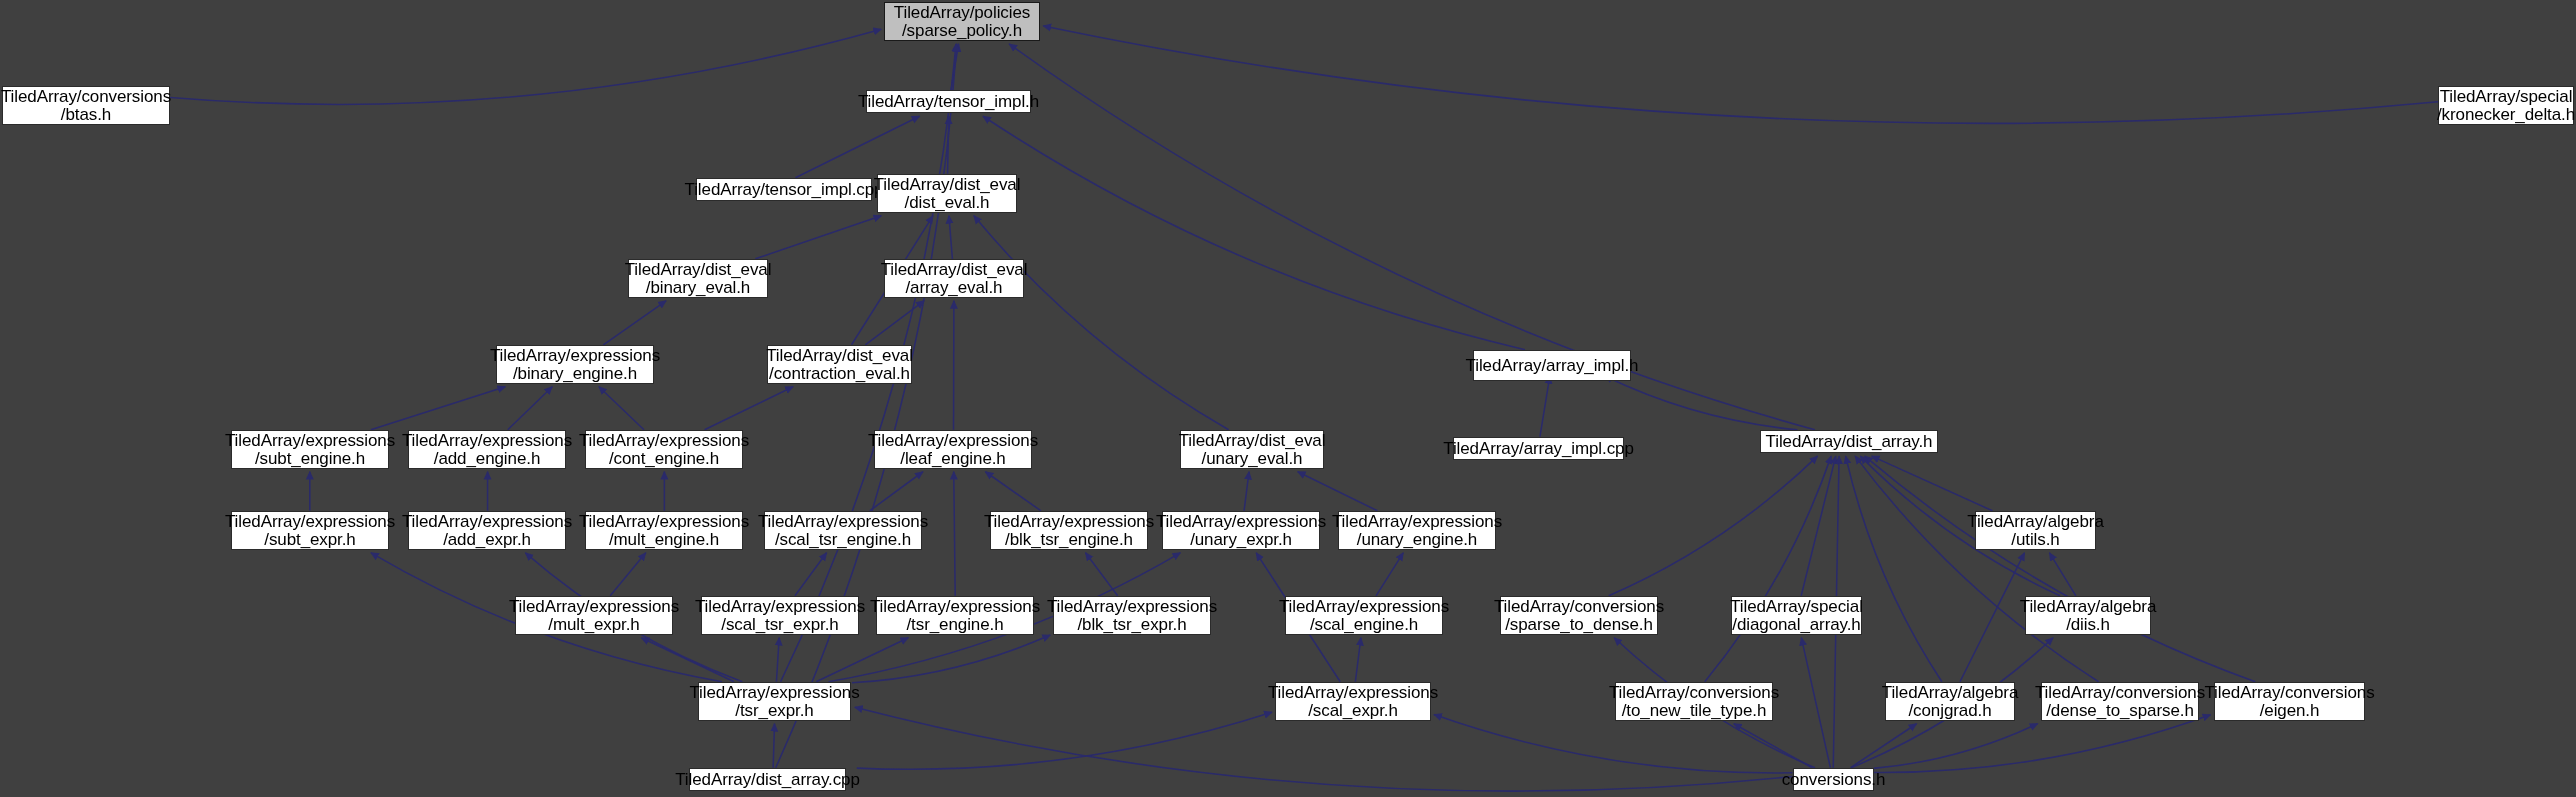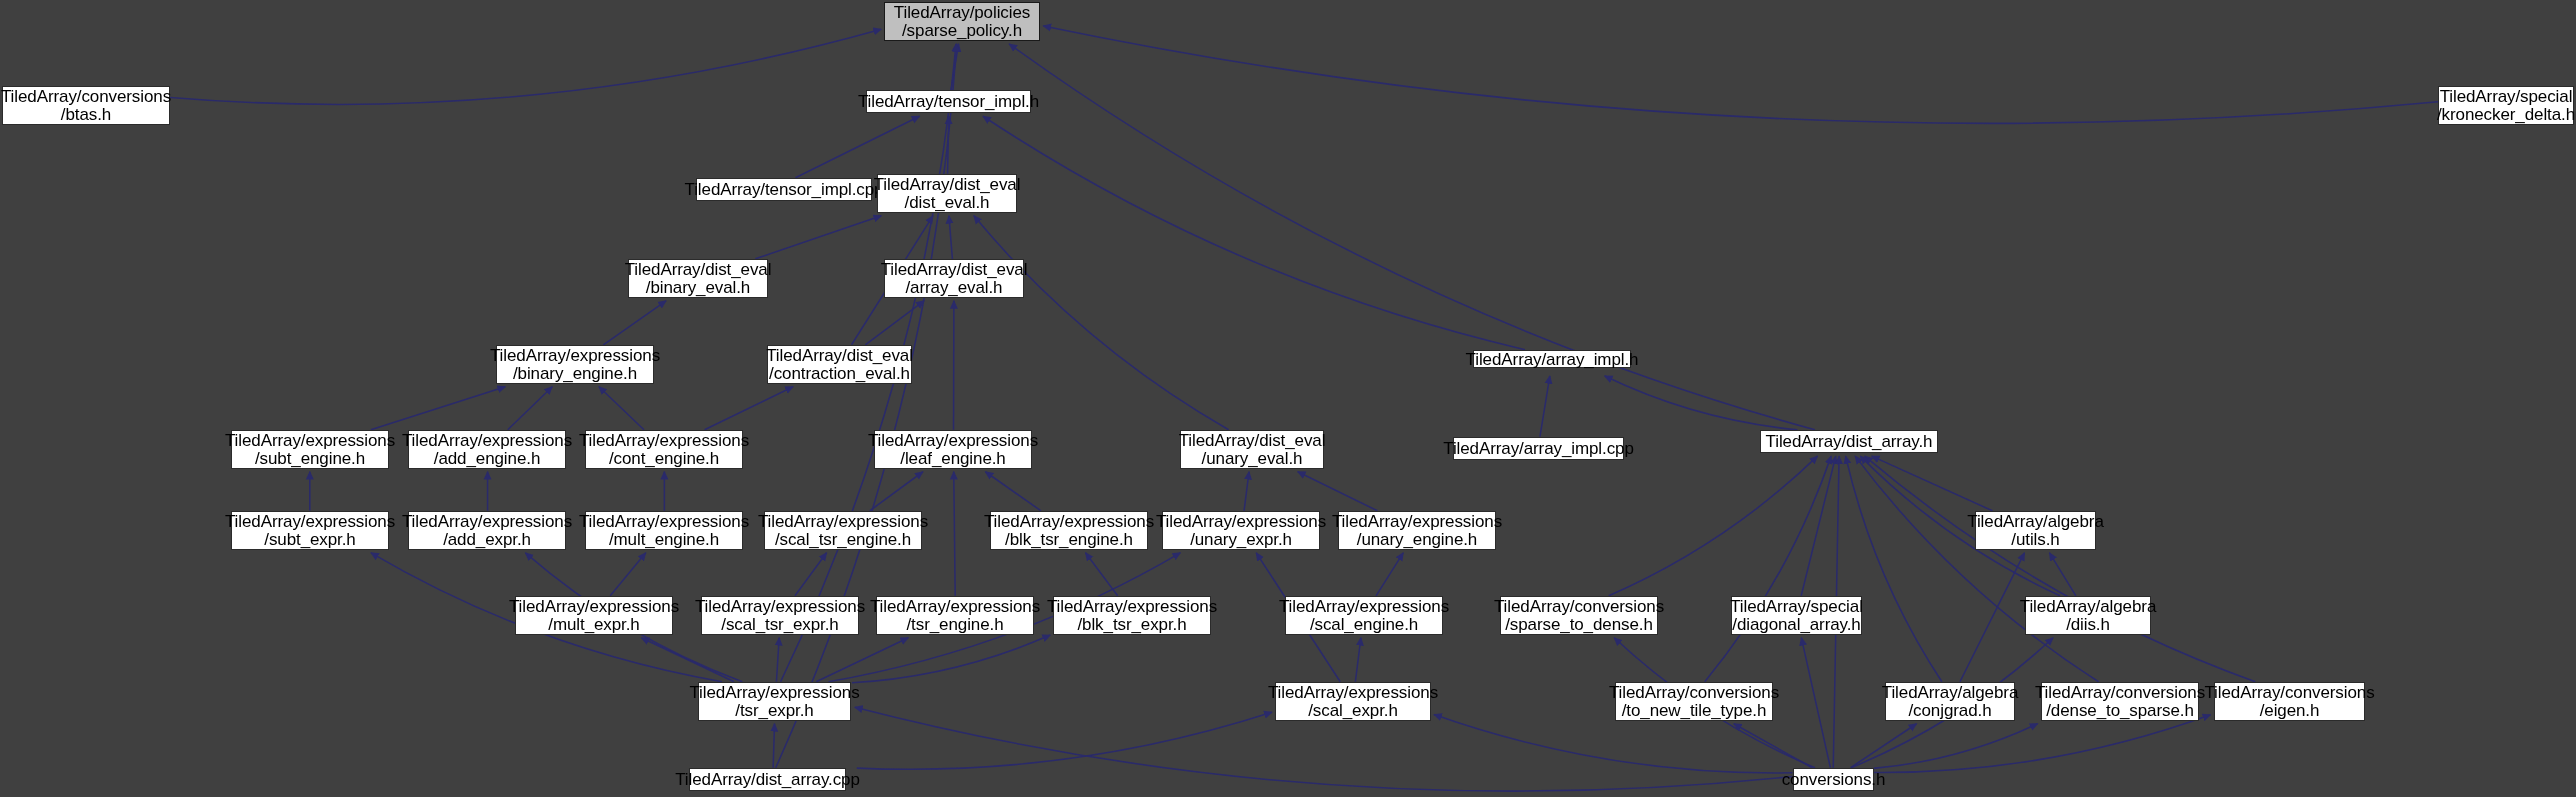--- a/index.html
+++ b/index.html
@@ -103,21 +103,21 @@
       <div class="node" style="left: 877px; top: 174px; width: 140px; height: 39px;">TiledArray/dist_eval
 /dist_eval.h</div>
       <div class="node" style="left: 628px; top: 259px; width: 140px; height: 39px;">TiledArray/dist_eval
 /binary_eval.h</div>
       <div class="node" style="left: 884px; top: 259px; width: 140px; height: 39px;">TiledArray/dist_eval
 /array_eval.h</div>
       <div class="node" style="left: 496px; top: 345px; width: 158px; height: 39px;">TiledArray/expressions
 /binary_engine.h</div>
       <div class="node" style="left: 767px; top: 345px; width: 145px; height: 39px;">TiledArray/dist_eval
 /contraction_eval.h</div>
-      <div class="node single" style="left: 1473px; top: 350px; width: 158px; height: 18px;">TiledArray/array_impl.h</div>
+      <div class="node single" style="left: 1473px; top: 350px; width: 158px; height: 31px;">TiledArray/array_impl.h</div>
       <div class="node" style="left: 231px; top: 430px; width: 158px; height: 39px;">TiledArray/expressions
 /subt_engine.h</div>
       <div class="node" style="left: 408px; top: 430px; width: 158px; height: 39px;">TiledArray/expressions
 /add_engine.h</div>
       <div class="node" style="left: 585px; top: 430px; width: 158px; height: 39px;">TiledArray/expressions
 /cont_engine.h</div>
       <div class="node" style="left: 874px; top: 430px; width: 158px; height: 39px;">TiledArray/expressions
 /leaf_engine.h</div>
       <div class="node" style="left: 1180px; top: 430px; width: 144px; height: 39px;">TiledArray/dist_eval
 /unary_eval.h</div>

